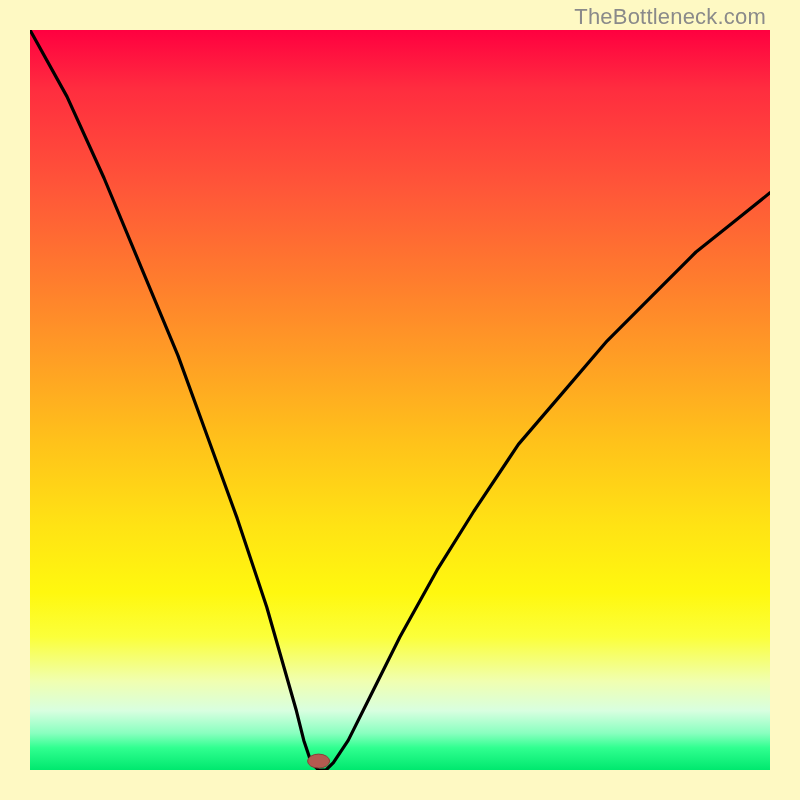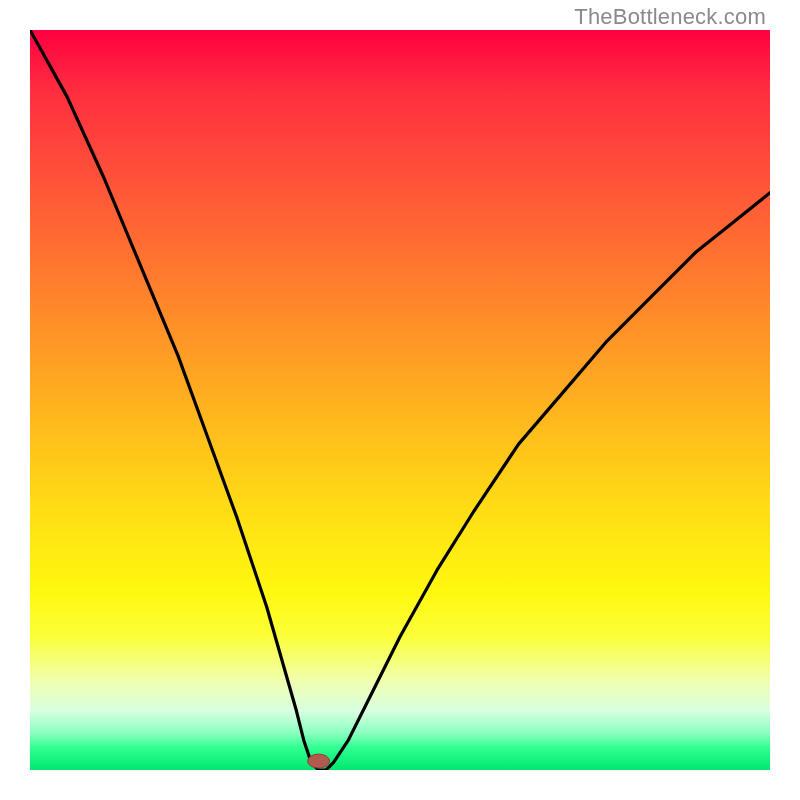--- a/index.html
+++ b/index.html
@@ -10,21 +10,21 @@
     background: #000;
     overflow: hidden;
     font-family: Arial, Helvetica, sans-serif;
   }
   .frame {
     position: absolute;
     top: 0;
     left: 0;
     width: 800px;
     height: 800px;
-    background: #ffffff;
+    background: #fef9c3;
   }
   .plot-area {
     position: absolute;
     top: 30px;
     left: 30px;
     width: 740px;
     height: 740px;
   }
   .gradient-bg {
     position: absolute;

